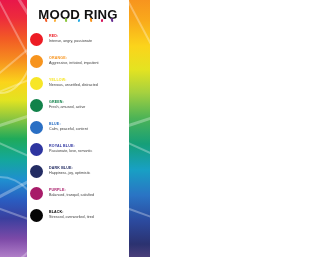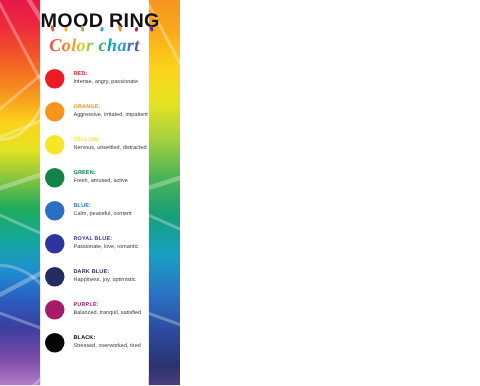--- a/index.html
+++ b/index.html
@@ -4,21 +4,21 @@
 <style>
   * { margin:0; padding:0; box-sizing:border-box; }
   html, body {
     width:150px; height:257px;
     background:#ffffff;
     font-family:"Liberation Sans", sans-serif;
     overflow:hidden;
   }
   #poster {
     position:relative;
-    width:120px; height:257px;
+    width:150px; height:257px;
     background:#ffffff;
     overflow:hidden;
   }
 
   
   .strip { position:absolute; top:0; bottom:0; overflow:hidden; }
 
   .strip-left  { left:0;  width:27px; }
   .strip-right { right:0; width:21px; }
 
@@ -190,21 +190,20 @@
         <div class="dabs">
           <span class="dab d1"></span>
           <span class="dab d2"></span>
           <span class="dab d3"></span>
           <span class="dab d4"></span>
           <span class="dab d5"></span>
           <span class="dab d6"></span>
           <span class="dab d7"></span>
         </div>
       </div>
-      <span id="subtitle">Color chart</span>
     </div>
 
     <div id="list">
 
       <div class="row">
         <span class="swatch" style="background: rgb(237, 28, 36);"></span>
         <span class="row-text">
           <span class="row-label" style="color: rgb(237, 28, 36);">RED:</span>
           <span class="row-desc">Intense, angry, passionate</span>
         </span>

